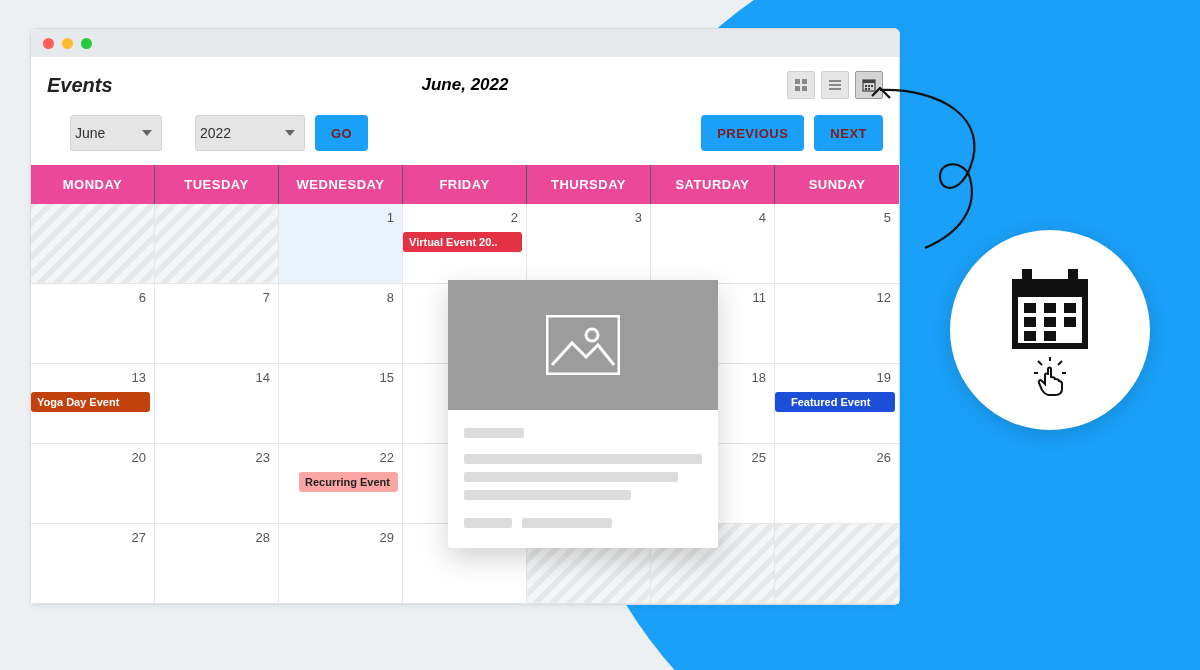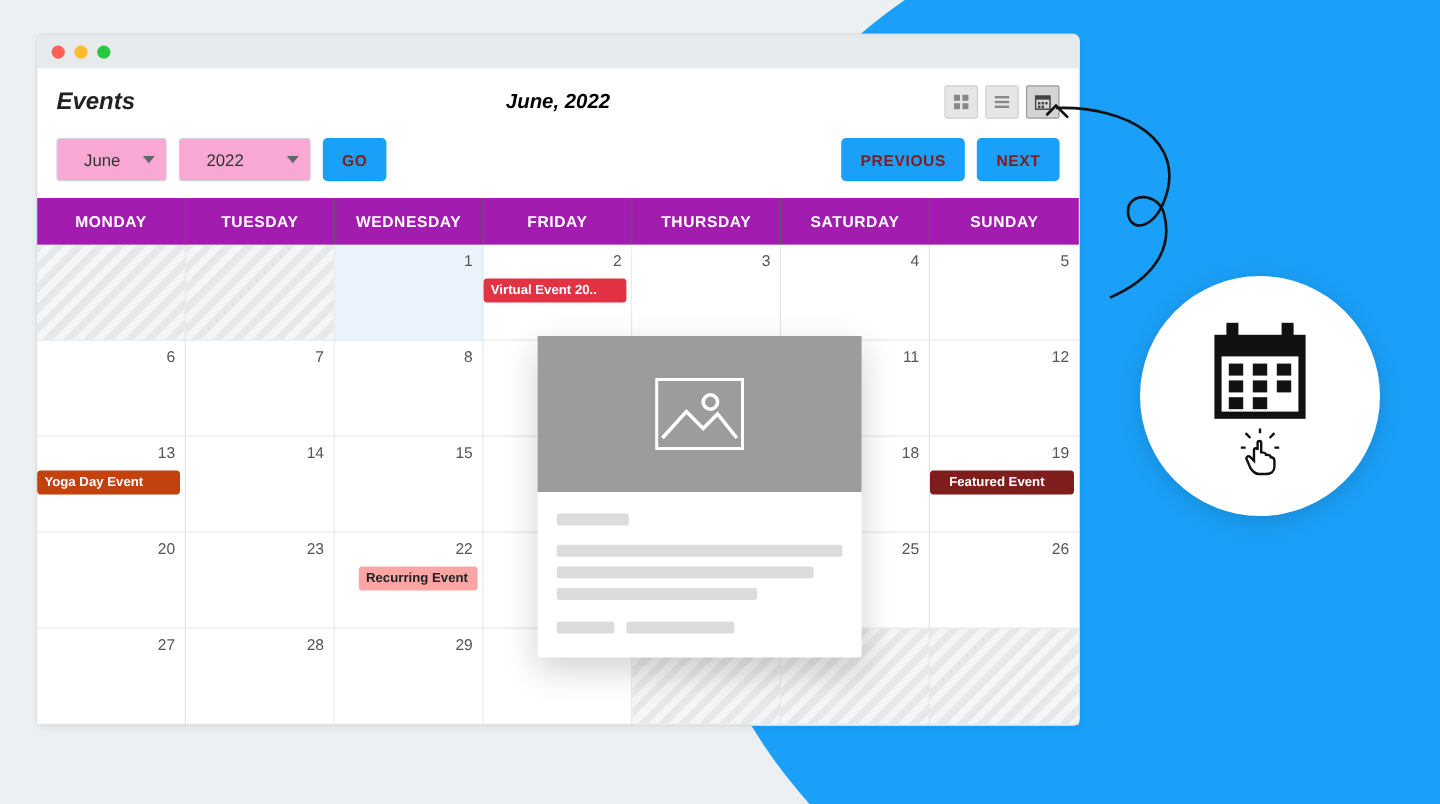--- a/index.html
+++ b/index.html
@@ -65,26 +65,27 @@
   .controls-row {
     display: flex;
     align-items: center;
     padding: 10px 16px 14px 16px;
     gap: 10px;
   }
   .sel {
     height: 36px;
     border: 1px solid #cfd3d6;
     border-radius: 3px;
-    background: #f9a8d4;
-    padding: 0 28px 0 22px;
+    background: #e5e5e5;
+    padding: 0 28px 0 4px;
     font-size: 14px;
     color: #333;
     appearance: none;
     position: relative;
+    margin-left: 23px;
   }
   .sel-wrap { position: relative; display: inline-block; }
   .sel-wrap::after {
     content: "";
     position: absolute;
     right: 10px; top: 50%;
     width: 0; height: 0; transform: translateY(-3px);
     border-left: 5px solid transparent;
     border-right: 5px solid transparent;
     border-top: 6px solid #666;
@@ -99,21 +100,21 @@
     font-weight: 700;
     font-size: 13px;
     letter-spacing: .5px;
     padding: 0 16px;
     cursor: pointer;
   }
   .nav-btns { margin-left: auto; display: flex; gap: 10px; }
   .cal-head {
     display: grid;
     grid-template-columns: repeat(7, 1fr);
-    background: #a21caf;
+    background: #ec4899;
   }
   .cal-head-cell {
     text-align: center;
     color: #fff;
     font-size: 13px;
     font-weight: 700;
     letter-spacing: .5px;
     padding: 12px 4px;
     border-right: 1px solid #5a5d5f;
   }
@@ -157,21 +158,21 @@
     font-weight: 700;
     padding: 4px 6px;
     white-space: nowrap;
     overflow: hidden;
     text-overflow: ellipsis;
     cursor: pointer;
   }
   .pill-red { background: #e33244; }
   .pill-blue { background: #c2410c; }
   .pill-yellow { background: #fca5a5; color: #222; margin-left: 20px; }
-  .pill-orange { background: #7f1d1d; padding-left: 16px; }
+  .pill-orange { background: #1d4ed8; padding-left: 16px; }
   .popover {
     position: absolute;
     left: 448px;
     top: 280px;
     width: 270px;
     background: #fff;
     box-shadow: 0 10px 28px rgba(0,0,0,.18);
     border-radius: 3px;
     z-index: 5;
   }

